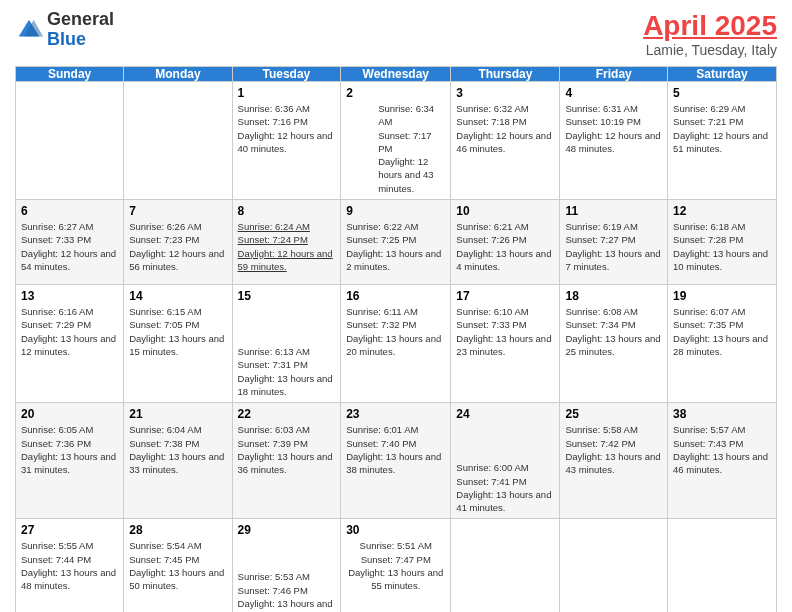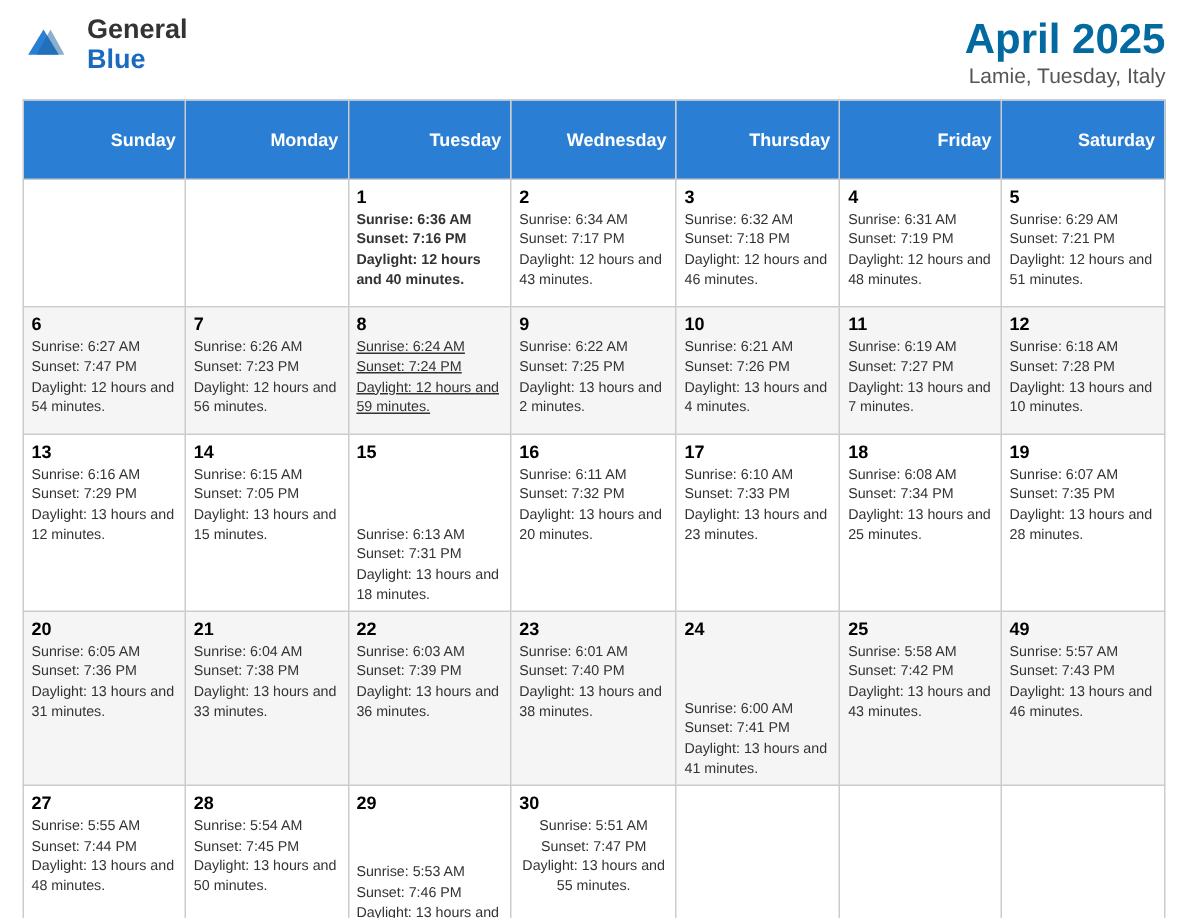--- a/index.html
+++ b/index.html
@@ -18,55 +18,56 @@
     }
     .header {
       display: flex;
       justify-content: space-between;
       align-items: flex-start;
       margin-bottom: 8px;
     }
     .logo {
       display: flex;
       align-items: center;
-      gap: 15px;
+      gap: 4px;
     }
     .logo-text {
       font-size: 18px;
       font-weight: bold;
       line-height: 1.1;
     }
     .logo-text .general { color: #333; }
     .logo-text .blue { color: #1a6bbf; }
     .logo-icon {
       width: 28px;
       height: 28px;
     }
     .title-block {
       text-align: right;
     }
     .month-title {
       font-size: 28px;
       font-weight: bold;
-      color: #0369a1;
+      color: #ef4444;
+      text-decoration: underline;
     }
     .location {
       font-size: 14px;
       color: #555;
     }
     .calendar {
       width: 100%;
       border-collapse: collapse;
       font-size: 10.5px;
     }
     .calendar thead tr th {
       background-color: #2a7fd4;
       color: #fff;
-      text-align: right;
-      padding: 19px 6px;
+      text-align: center;
+      padding: 0 6px;
       font-size: 12px;
       font-weight: bold;
       border: 1px solid #ccc;
     }
     .calendar tbody tr td {
       border: 1px solid #ccc;
       vertical-align: top;
       padding: 4px 5px;
       width: 113px;
       min-height: 70px;
@@ -127,54 +128,54 @@
           <th>Friday</th>
           <th>Saturday</th>
         </tr>
     </thead>
     <tbody id="calendar-body">
     <tr>
           <td class="empty-cell"></td>
           <td class="empty-cell"></td>
           <td>
             <div class="day-number">1</div>
-            <div class="day-info" style="white-space: pre-line; font-weight: bold;">Sunrise: 6:36 AM
+            <div class="day-info" style="white-space: pre-line;">Sunrise: 6:36 AM
 Sunset: 7:16 PM
 Daylight: 12 hours and 40 minutes.</div>
           </td>
           <td>
             <div class="day-number">2</div>
-            <div class="day-info" style="white-space: pre-line;">Sunrise: 6:34 AM
+            <div class="day-info" style="white-space: pre-line; margin-left: 32px;">Sunrise: 6:34 AM
 Sunset: 7:17 PM
 Daylight: 12 hours and 43 minutes.</div>
           </td>
           <td>
             <div class="day-number">3</div>
             <div class="day-info" style="white-space: pre-line;">Sunrise: 6:32 AM
 Sunset: 7:18 PM
 Daylight: 12 hours and 46 minutes.</div>
           </td>
           <td>
             <div class="day-number">4</div>
             <div class="day-info" style="white-space: pre-line;">Sunrise: 6:31 AM
-Sunset: 7:19 PM
+Sunset: 10:19 PM
 Daylight: 12 hours and 48 minutes.</div>
           </td>
           <td>
             <div class="day-number">5</div>
             <div class="day-info" style="white-space: pre-line;">Sunrise: 6:29 AM
 Sunset: 7:21 PM
 Daylight: 12 hours and 51 minutes.</div>
           </td>
         </tr>
         <tr>
           <td>
             <div class="day-number">6</div>
             <div class="day-info" style="white-space: pre-line;">Sunrise: 6:27 AM
-Sunset: 7:47 PM
+Sunset: 7:33 PM
 Daylight: 12 hours and 54 minutes.</div>
           </td>
           <td>
             <div class="day-number">7</div>
             <div class="day-info" style="white-space: pre-line;">Sunrise: 6:26 AM
 Sunset: 7:23 PM
 Daylight: 12 hours and 56 minutes.</div>
           </td>
           <td>
             <div class="day-number">8</div>
@@ -282,21 +283,21 @@
 Sunset: 7:41 PM
 Daylight: 13 hours and 41 minutes.</div>
           </td>
           <td>
             <div class="day-number">25</div>
             <div class="day-info" style="white-space: pre-line;">Sunrise: 5:58 AM
 Sunset: 7:42 PM
 Daylight: 13 hours and 43 minutes.</div>
           </td>
           <td>
-            <div class="day-number">49</div>
+            <div class="day-number">38</div>
             <div class="day-info" style="white-space: pre-line;">Sunrise: 5:57 AM
 Sunset: 7:43 PM
 Daylight: 13 hours and 46 minutes.</div>
           </td>
         </tr>
         <tr>
           <td>
             <div class="day-number">27</div>
             <div class="day-info" style="white-space: pre-line;">Sunrise: 5:55 AM
 Sunset: 7:44 PM

